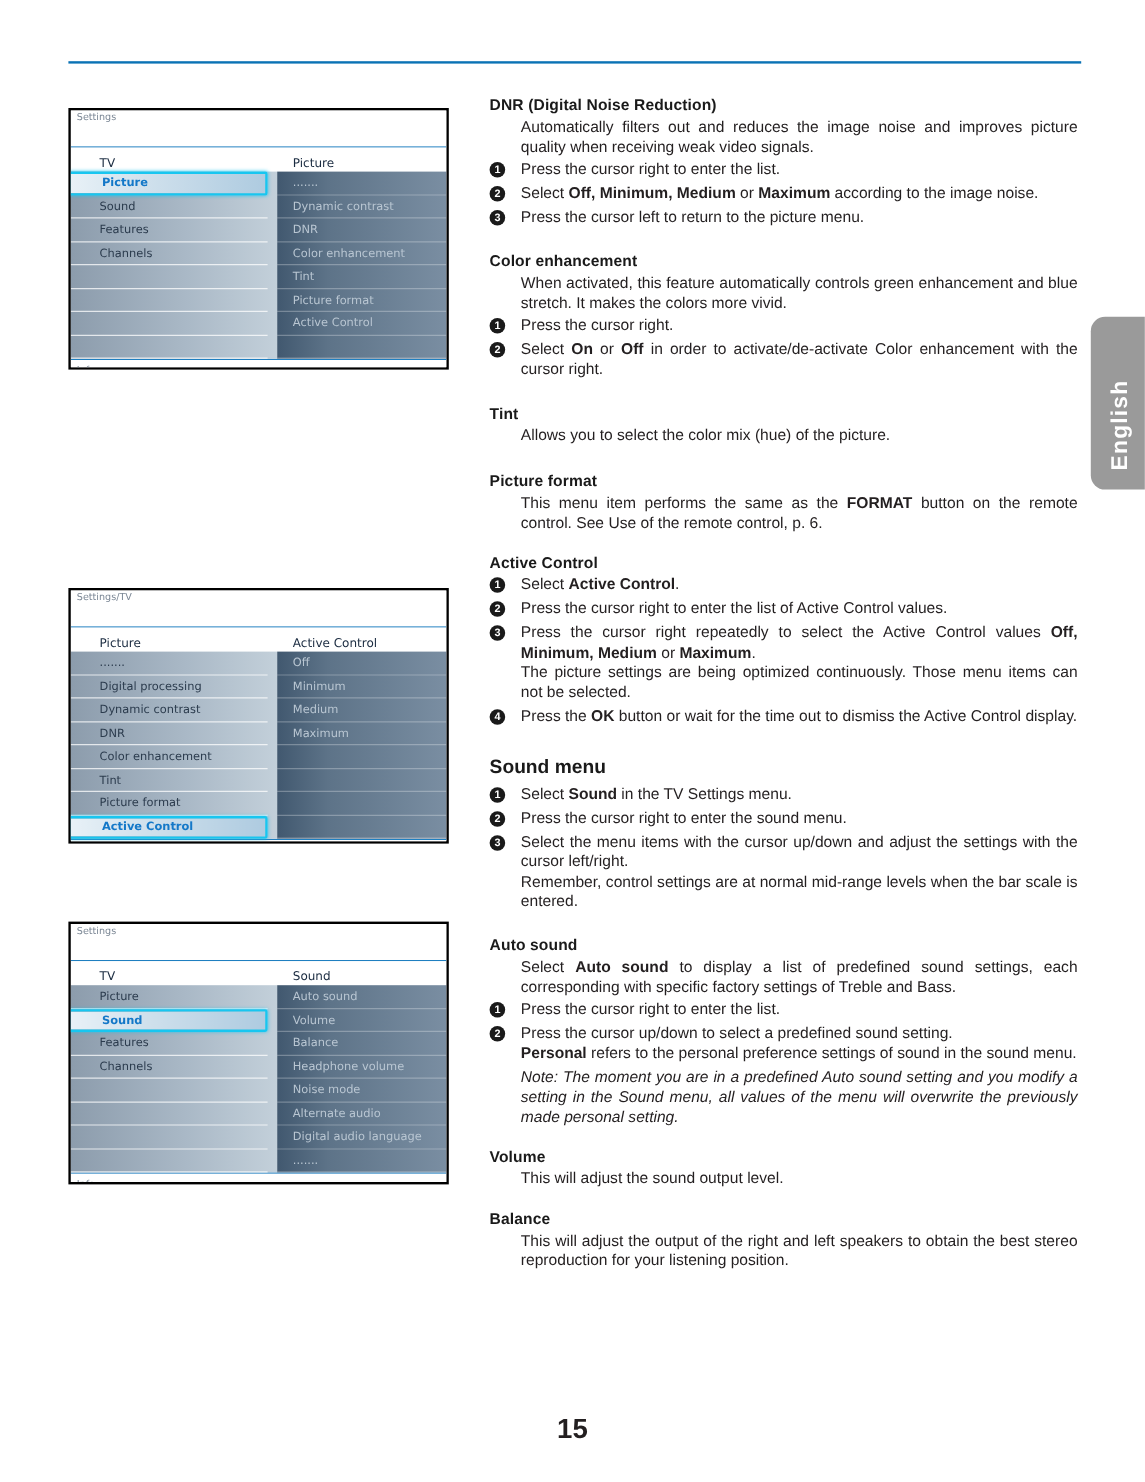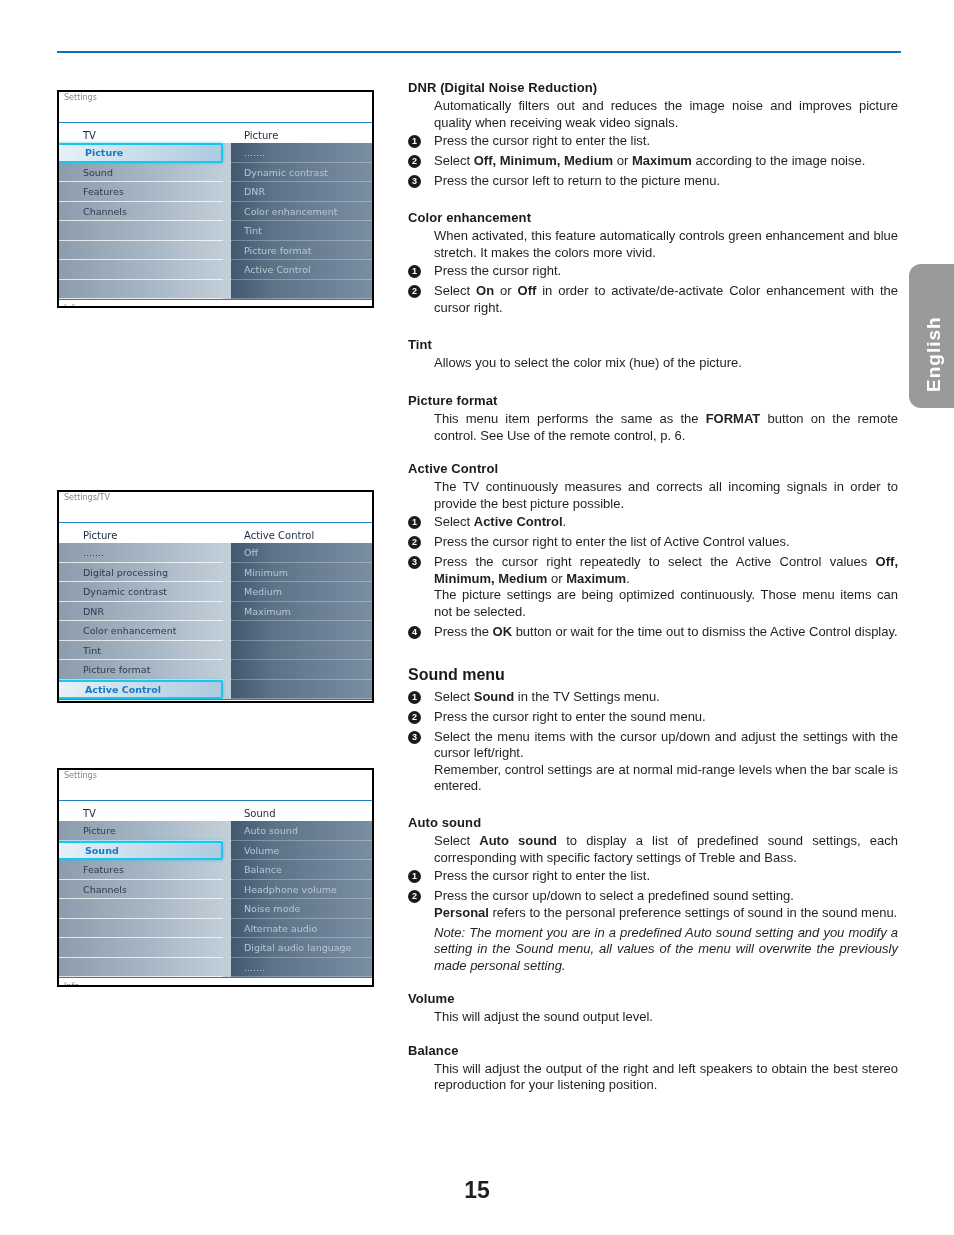--- a/index.html
+++ b/index.html
@@ -322,21 +322,20 @@
   <p class="body">Allows you to select the color mix (hue) of the picture.</p>
 
   <div class="gap-lg"></div>
 
   <h3 class="sec">Picture format</h3>
   <p class="body">This menu item performs the same as the <b>FORMAT</b> button on the remote control. See Use of the remote control, p. 6.</p>
 
   <div class="gap-md"></div>
 
   <h3 class="sec">Active Control</h3>
-  <p class="body">The TV continuously measures and corrects all incoming signals in order to provide the best picture possible.</p>
   <ol class="steps">
     <li><span class="num">1</span><span>Select <b>Active Control</b>.</span></li>
     <li><span class="num">2</span><span>Press the cursor right to enter the list of Active Control values.</span></li>
     <li><span class="num">3</span><span>Press the cursor right repeatedly to select the Active Control values <b>Off, Minimum, Medium</b> or <b>Maximum</b>.<br>The picture settings are being optimized continuously. Those menu items can not be selected.</span></li>
     <li><span class="num">4</span><span>Press the <b>OK</b> button or wait for the time out to dismiss the Active Control display.</span></li>
   </ol>
 
   <div class="gap-lg"></div>
 
   <h2 class="sec">Sound menu</h2>

